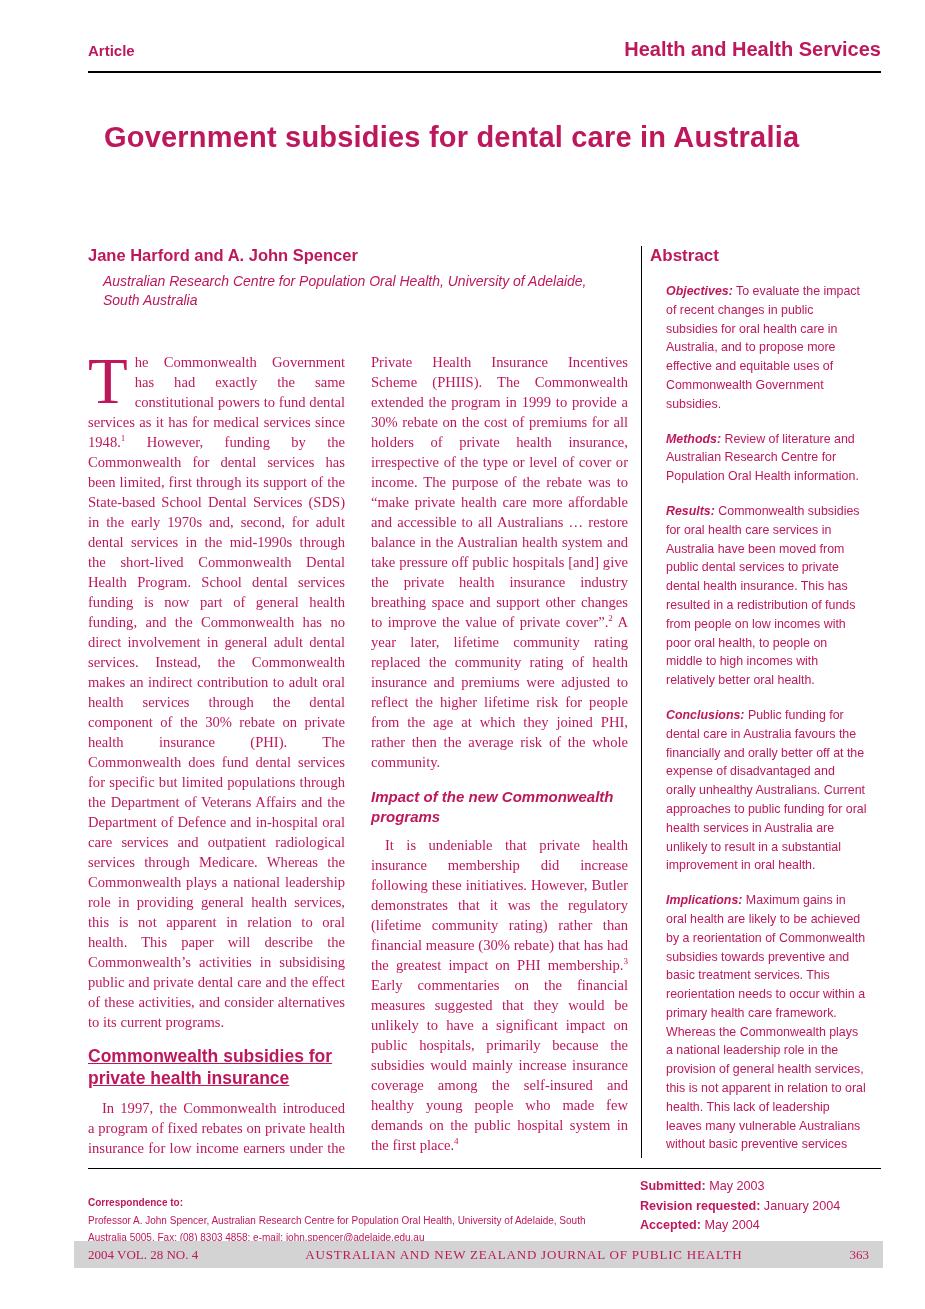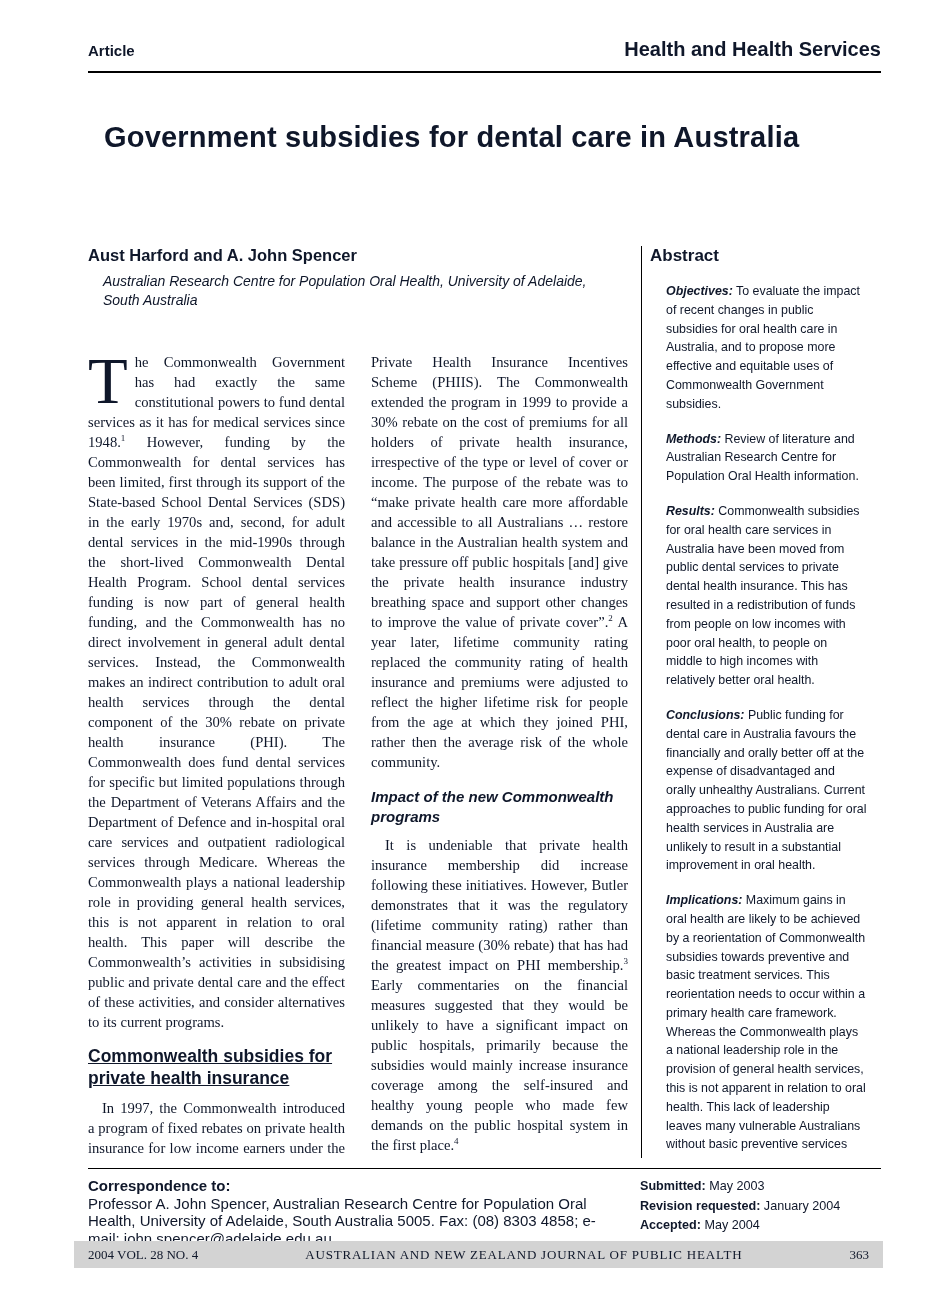--- a/index.html
+++ b/index.html
@@ -1,18 +1,18 @@
 <!DOCTYPE html>
 <html><head>
 <meta charset="utf-8">
 <style>
   html, body { margin: 0; padding: 0; background: #ffffff; }
   .page {
     width: 925px; height: 1309px; position: relative;
-    background: #ffffff; overflow: hidden; color: #0f172a;
+    background: #ffffff; overflow: hidden; color: #be185d;
   }
   .inner { padding: 38px 44px 0 88px; }
 
   
   .running-head {
     display: flex; justify-content: space-between; align-items: baseline;
     border-bottom: 2px solid #000; padding-bottom: 10px;
   }
   .rh-left  { font: bold 15px "Liberation Sans", sans-serif; }
   .rh-right { font: bold 20px "Liberation Sans", sans-serif; }
@@ -69,21 +69,21 @@
   .abs-label { font-weight: bold; font-style: italic; }
   .citation { margin: 6px 0 0 0; text-align: right; font-size: 12px; }
   .citation i { font-style: italic; }
 
   
   .bottom-row {
     display: flex; border-top: 1px solid #000;
     margin-top: 10px; padding-top: 8px;
     font-family: "Liberation Sans", sans-serif;
   }
-  .correspondence { flex: 1; padding-right: 20px; font-size: 15px; line-height: 17.5px; }
+  .correspondence { flex: 1; padding-right: 20px; font-size: 10px; line-height: 17.5px; margin-top: 17px; }
   .corr-label { font-weight: bold; }
   .submission { width: 241px; flex: none; font-size: 12.6px; line-height: 19.5px; }
   .sub-label { font-weight: bold; }
 
   
   .footer {
     position: absolute; left: 74px; right: 42px; bottom: 41px; height: 27px;
     background: #d3d3d3; display: flex; align-items: center;
     justify-content: space-between; padding: 0 14px;
     font: 13px "Liberation Serif", serif;
@@ -98,21 +98,21 @@
 
     <div class="running-head">
       <span class="rh-left">Article</span>
       <span class="rh-right">Health and Health Services</span>
     </div>
 
     <h1 class="title">Government subsidies for dental care in Australia</h1>
 
     <div class="content-row">
       <div class="main-col">
-        <div class="authors">Aust Harford and A. John Spencer</div>
+        <div class="authors">Jane Harford and A. John Spencer</div>
         <div class="affiliation">Australian Research Centre for Population Oral Health, University of Adelaide, South Australia</div>
 
         <div class="body-cols">
           <div class="col col-1">
             <p class="para first"><span class="dropcap">T</span><span>he Commonwealth Government has had exactly the same constitutional powers to fund dental services as it has for medical services since 1948.</span><sup>1</sup><span> However, funding by the Commonwealth for dental services has been limited, first through its support of the State-based School Dental Services (SDS) in the early 1970s and, second, for adult dental services in the mid-1990s through the short-lived Commonwealth Dental Health Program. School dental services funding is now part of general health funding, and the Commonwealth has no direct involvement in general adult dental services. Instead, the Commonwealth makes an indirect contribution to adult oral health services through the dental component of the 30% rebate on private health insurance (PHI). The Commonwealth does fund dental services for specific but limited populations through the Department of Veterans Affairs and the Department of Defence and in-hospital oral care services and outpatient radiological services through Medicare. Whereas the Commonwealth plays a national leadership role in providing general health services, this is not apparent in relation to oral health. This paper will describe the Commonwealth’s activities in subsidising public and private dental care and the effect of these activities, and consider alternatives to its current programs.</span></p>
             <h2 class="section-heading">Commonwealth subsidies for private health insurance</h2>
             <p class="para indent continues">In 1997, the Commonwealth introduced a program of fixed rebates on private health insurance for low income earners under the</p>
           </div>
 
           <div class="col col-2">

